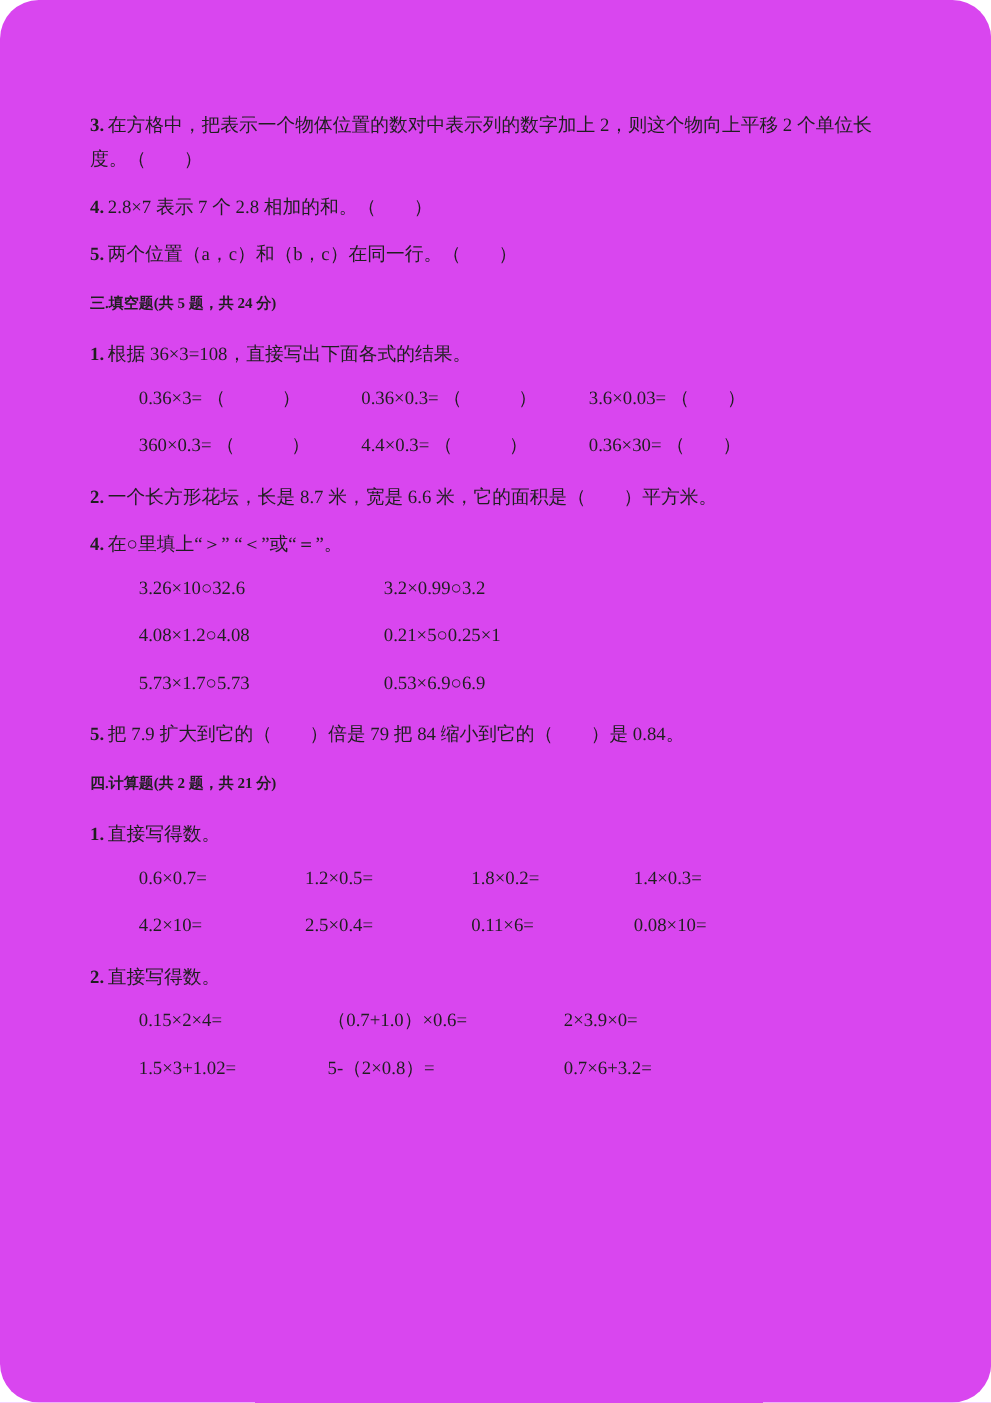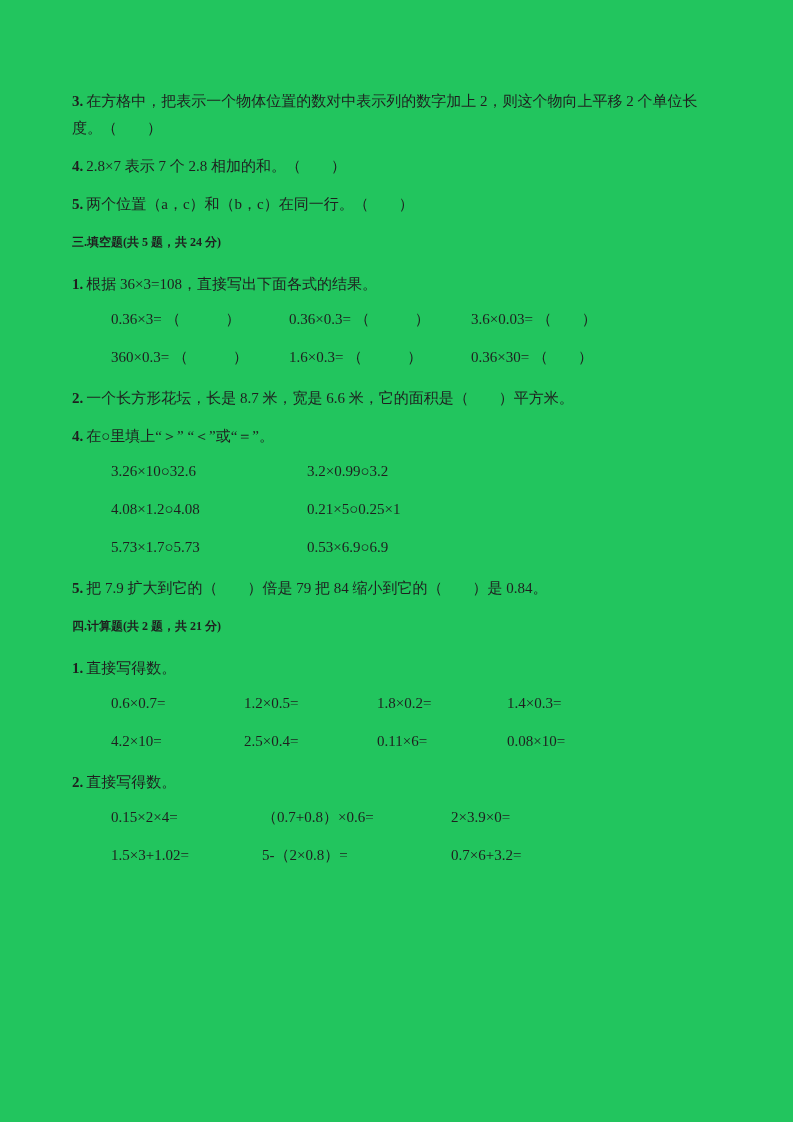--- a/index.html
+++ b/index.html
@@ -1,26 +1,27 @@
 <!DOCTYPE html>
 <html><head>
 <meta charset="utf-8">
 <style>
   html, body { margin: 0; padding: 0; background: #ffffff; }
   .page {
     position: relative;
     width: 793px;
     height: 1122px;
     box-sizing: border-box;
-    background: #22c55e;
+    background: #d946ef;
     padding: 88px 71px 0 72px;
     color: #1f1f1f;
     font-family: "Liberation Serif", "DejaVu Serif", serif;
     font-size: 15px;
     overflow: hidden;
+    border-radius: 31px;
   }
   .para {
     margin: 0 0 11px 0;
     line-height: 27px;
   }
   .qnum {
     font-weight: bold;
     margin-right: 3px;
   }
   .sec-title {
@@ -66,21 +67,21 @@
 
   <p class="para"><span class="qnum">1.</span><span>根据 36×3=108，直接写出下面各式的结果。</span></p>
 
   <div class="row fill-row">
     <span class="cell c0">0.36×3= （　　　）</span>
     <span class="cell c1">0.36×0.3= （　　　）</span>
     <span class="cell c2">3.6×0.03= （　　）</span>
   </div>
   <div class="row fill-row">
     <span class="cell c0">360×0.3= （　　　）</span>
-    <span class="cell c1">1.6×0.3= （　　　）</span>
+    <span class="cell c1">4.4×0.3= （　　　）</span>
     <span class="cell c2">0.36×30= （　　）</span>
   </div>
 
   <p class="para"><span class="qnum">2.</span><span>一个长方形花坛，长是 8.7 米，宽是 6.6 米，它的面积是（　　）平方米。</span></p>
 
 
   <p class="para"><span class="qnum">4.</span><span>在○里填上“＞” “＜”或“＝”。</span></p>
 
   <div class="row cmp-row">
     <span class="cell c0">3.26×10○32.6</span>
@@ -111,21 +112,21 @@
     <span class="cell c0">4.2×10=</span>
     <span class="cell c1">2.5×0.4=</span>
     <span class="cell c2">0.11×6=</span>
     <span class="cell c3">0.08×10=</span>
   </div>
 
   <p class="para"><span class="qnum">2.</span><span>直接写得数。</span></p>
 
   <div class="row calc3">
     <span class="cell c0">0.15×2×4=</span>
-    <span class="cell c1">（0.7+0.8）×0.6=</span>
+    <span class="cell c1">（0.7+1.0）×0.6=</span>
     <span class="cell c2">2×3.9×0=</span>
   </div>
   <div class="row calc3">
     <span class="cell c0">1.5×3+1.02=</span>
     <span class="cell c1">5-（2×0.8）=</span>
     <span class="cell c2">0.7×6+3.2=</span>
   </div>
 
 </div>
 

